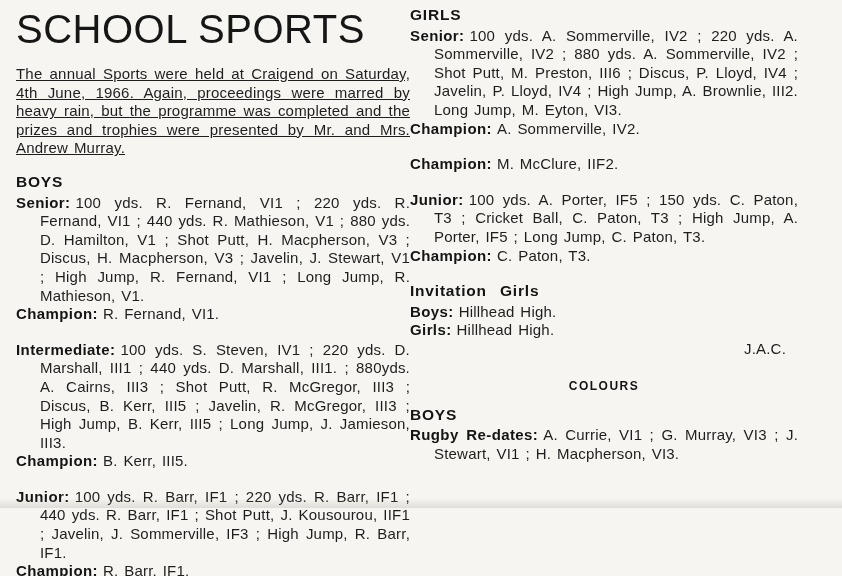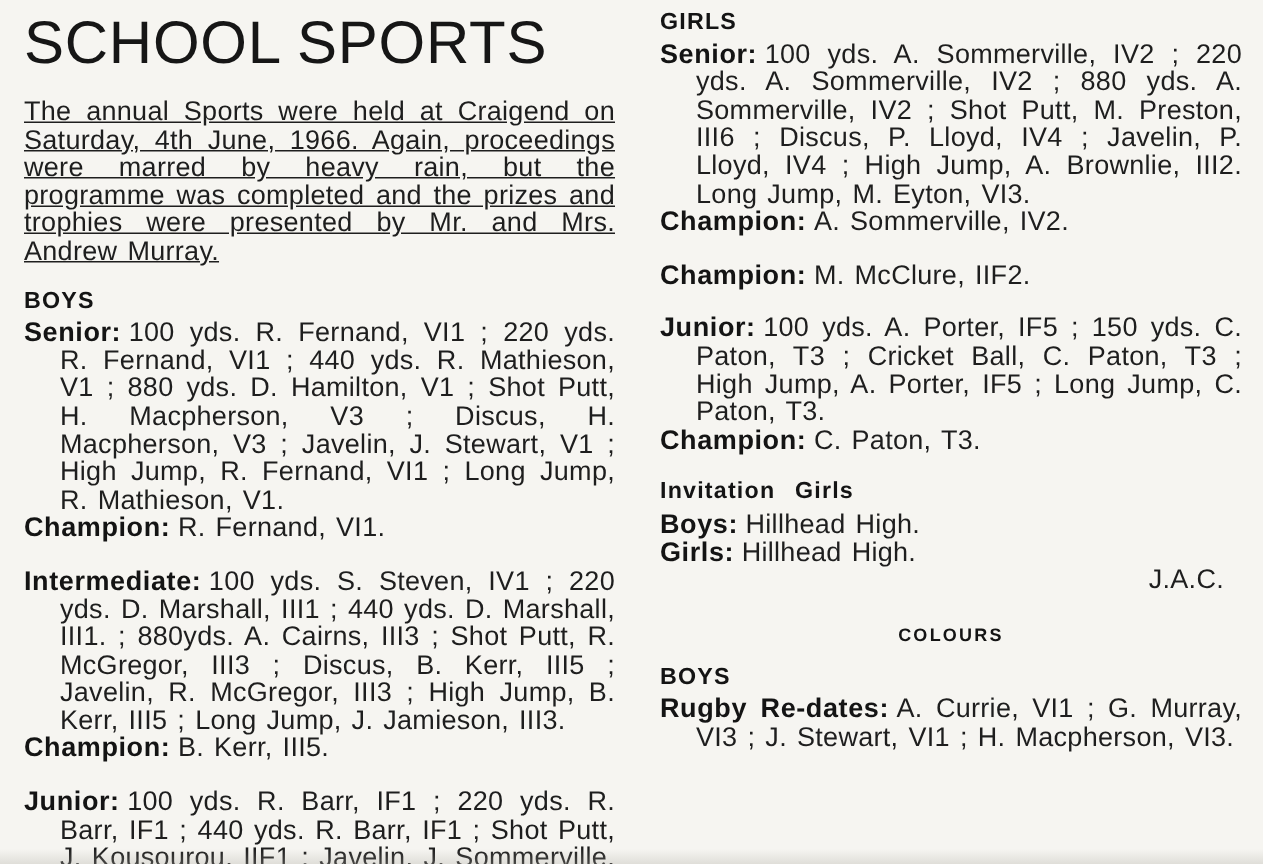--- a/index.html
+++ b/index.html
@@ -10,41 +10,40 @@
     background: #f6f5f1;
     font-family: "Liberation Sans", sans-serif;
     color: #1e1e1e;
     overflow: hidden;
   }
   .page {
     position: relative;
     box-sizing: border-box;
     display: flex;
     width: 842px;
-    height: 576px;
+    height: 508px;
     padding: 6px 14px 0 16px;
-    gap: 30px;
   }
   .col { box-sizing: border-box; }
   .col.left  { width: 394px; }
   .col.right { width: 388px; }
 
   h1.title {
     margin: 0 0 13px 0;
     font-size: 40px;
     line-height: 46px;
     font-weight: 500;
     letter-spacing: 0.5px;
     color: #161616;
     white-space: nowrap;
   }
   p, h2, h3 { margin: 0; }
 
   .body-text {
-    font-size: 18px;
+    font-size: 15px;
     line-height: 18.6px;
     text-align: justify;
     letter-spacing: 0.2px;
     word-spacing: 1.5px;
   }
   .intro { margin-bottom: 15px; text-decoration: underline; }
 
   .sec-heading {
     font-size: 15.5px;
     line-height: 18.6px;

